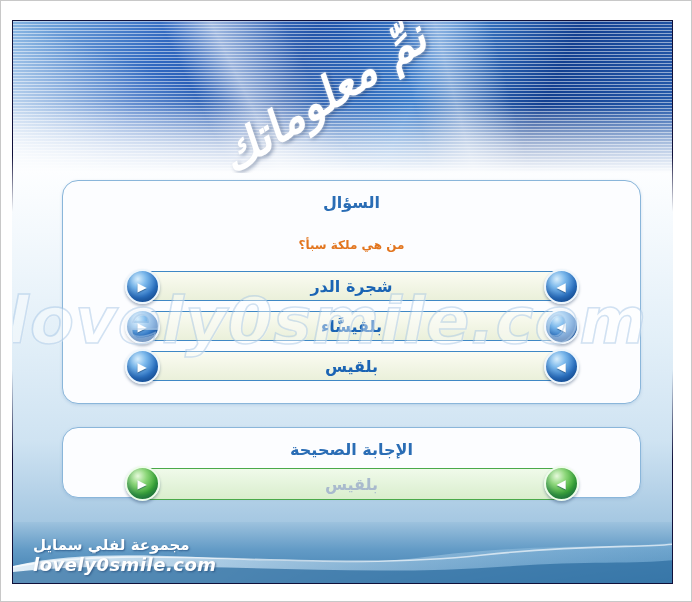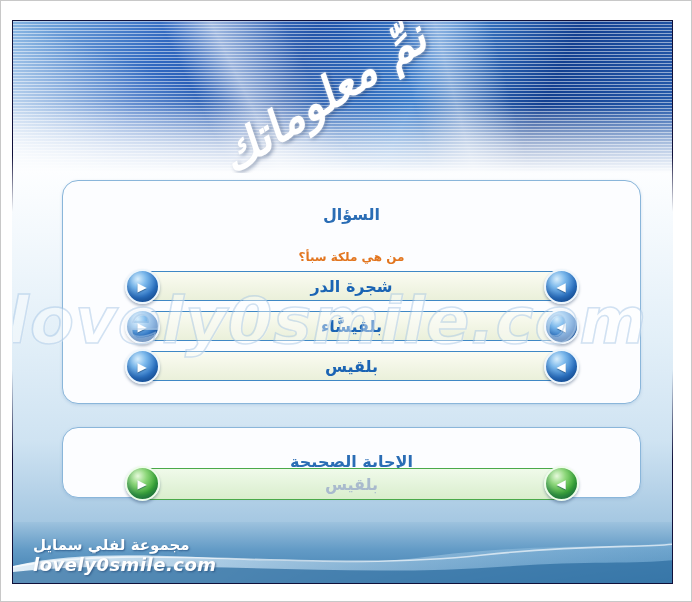--- a/index.html
+++ b/index.html
@@ -59,21 +59,21 @@
     position:absolute; left:49px; width:579px;
     background: var(--card-bg,#fcfdff);
     border:1px solid var(--card-border,#8ab6da);
     border-radius:16px;
     box-shadow: 0 1px 3px rgba(90,140,190,0.25);
   }
   .question-card { top:159px; height:224px; }
   .answer-card  { top:406px; height:71px; }
 
   .card-title {
-    margin-top:24px; text-align:center;
+    margin-top:12px; text-align:center;
     font-size:16px; font-weight:bold;
     color: var(--blue-title,#2a6db5);
   }
   .question-text {
     margin-top:26px; text-align:center;
     font-size:12px; font-weight:bold;
     color: var(--orange-question,#e2751e);
   }
 
   .options {

